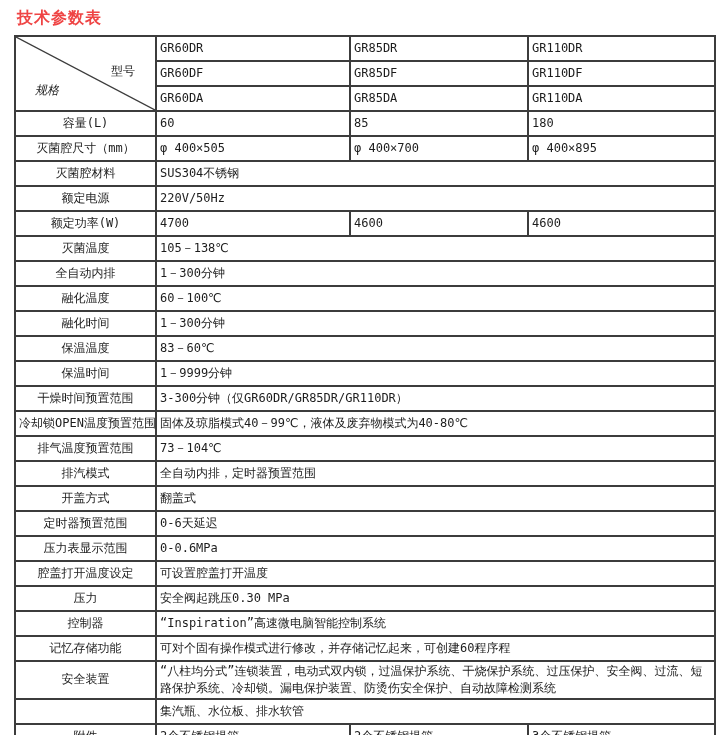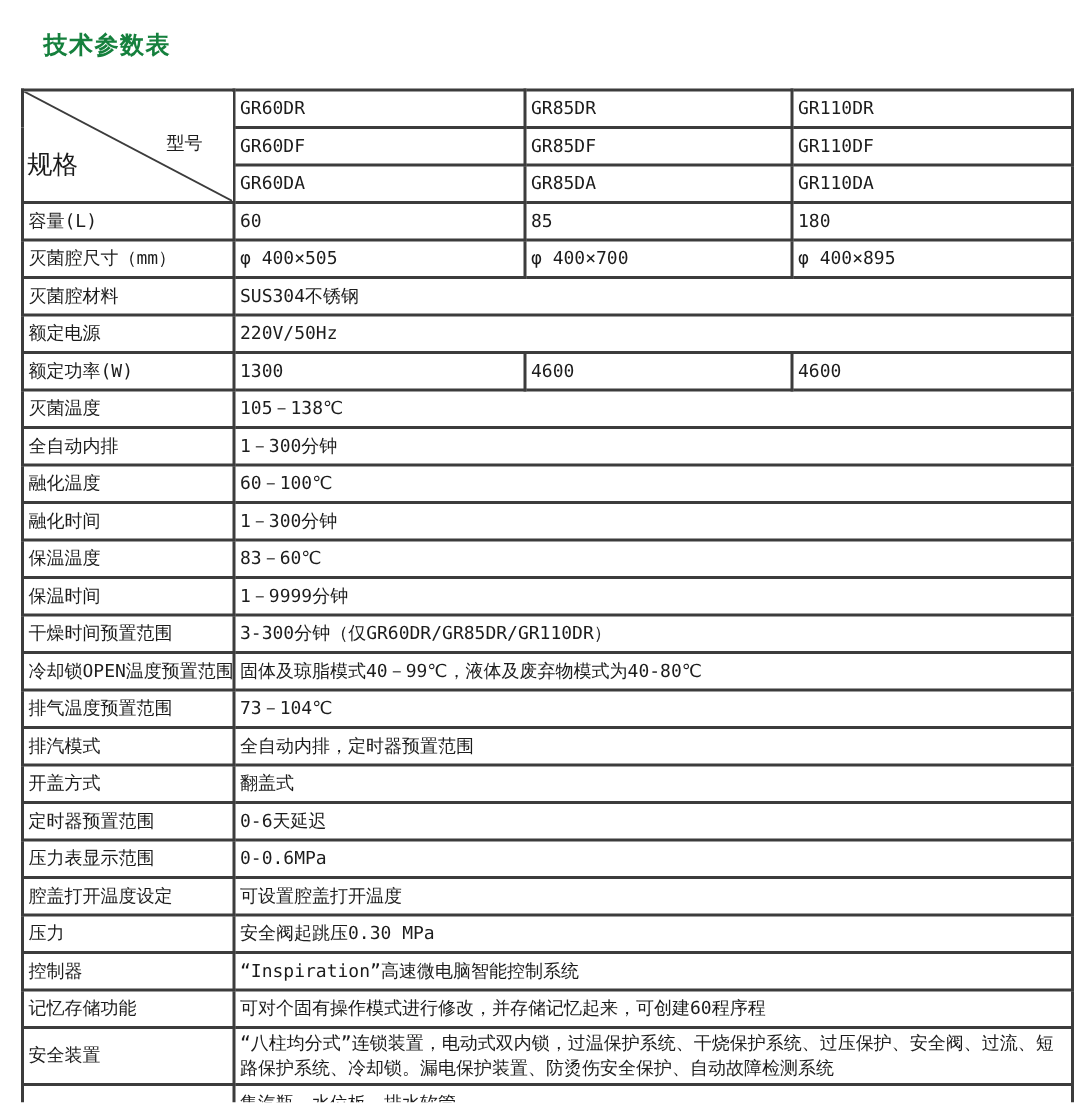--- a/index.html
+++ b/index.html
@@ -2,41 +2,41 @@
 <html><head>
 <meta charset="utf-8">
 <style>
   html, body { margin: 0; padding: 0; background: #ffffff; }
   .page {
     width: 725px; height: 735px; overflow: hidden; background: #ffffff;
     font-family: "DejaVu Sans", "Liberation Sans", sans-serif;
     color: #1c1c1c;
   }
   .title {
-    font-size: 16px; font-weight: bold; color: #15803d;
-    margin: 12px; padding: 8px 0 6px 17px; letter-spacing: 1px;
+    font-size: 16px; font-weight: bold; color: #ef4444;
+    margin: 0; padding: 8px 0 6px 17px; letter-spacing: 1px;
   }
   table.spec {
     border-collapse: collapse; table-layout: fixed;
     width: 700px; margin-left: 14px;
     font-family: "DejaVu Sans Mono", "DejaVu Sans", sans-serif;
   }
   table.spec td {
     border: 2px solid #3c3c3c;
     font-size: 12px; line-height: 1.4;
     height: 21px; padding: 1px 3px;
     vertical-align: middle; overflow: hidden;
     background: #ffffff; color: #1c1c1c;
     word-break: break-all;
   }
-  td.label { white-space: nowrap; padding-left: 3px; }
+  td.label { white-space: nowrap; padding-left: 3px; text-align: center; }
   td.corner { position: relative; padding: 0; }
   td.corner svg { position: absolute; left: 0; top: 0; width: 100%; height: 100%; display: block; }
   .corner-model { position: absolute; top: 26px; right: 20px; font-size: 12px; }
-  .corner-spec  { position: absolute; bottom: 11px; left: 2px; font-size: 17px; }
+  .corner-spec  { position: absolute; bottom: 11px; left: 19px; font-size: 12px; font-style: italic; }
   td.wrap2 { line-height: 1.8; padding-top: 2px; padding-bottom: 2px; }
 </style>
 </head>
 <body>
 
 <div class="page">
   <div class="title">技术参数表</div>
 
   <table class="spec">
     <colgroup>
@@ -85,21 +85,21 @@
       <tr>
         <td class="label">灭菌腔材料</td>
         <td colspan="3">SUS304不锈钢</td>
       </tr>
       <tr>
         <td class="label">额定电源</td>
         <td colspan="3">220V/50Hz</td>
       </tr>
       <tr>
         <td class="label">额定功率(W)</td>
-        <td>1300</td>
+        <td>4700</td>
         <td>4600</td>
         <td>4600</td>
       </tr>
       <tr>
         <td class="label">灭菌温度</td>
         <td colspan="3">105－138℃</td>
       </tr>
       <tr>
         <td class="label">全自动内排</td>
         <td colspan="3">1－300分钟</td>

